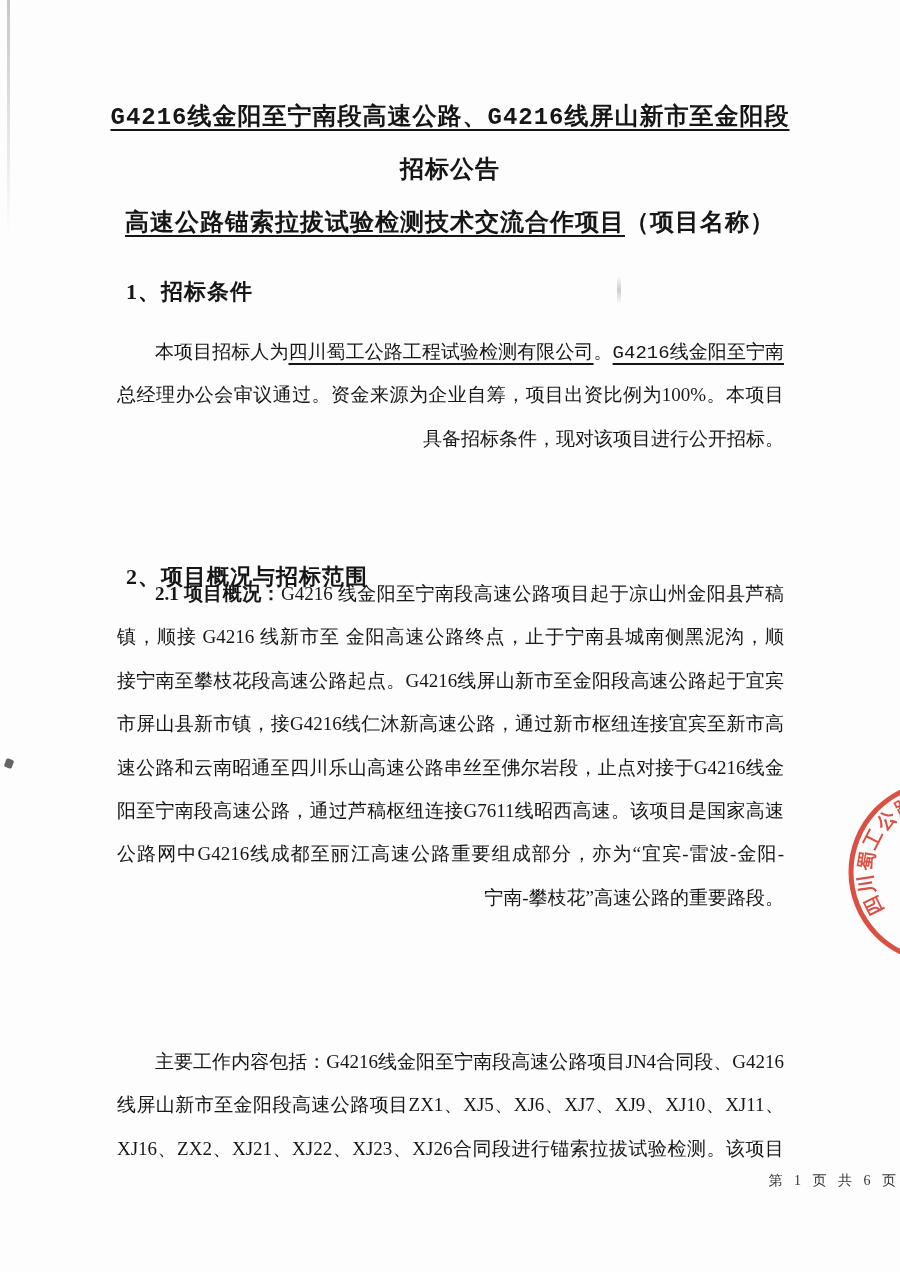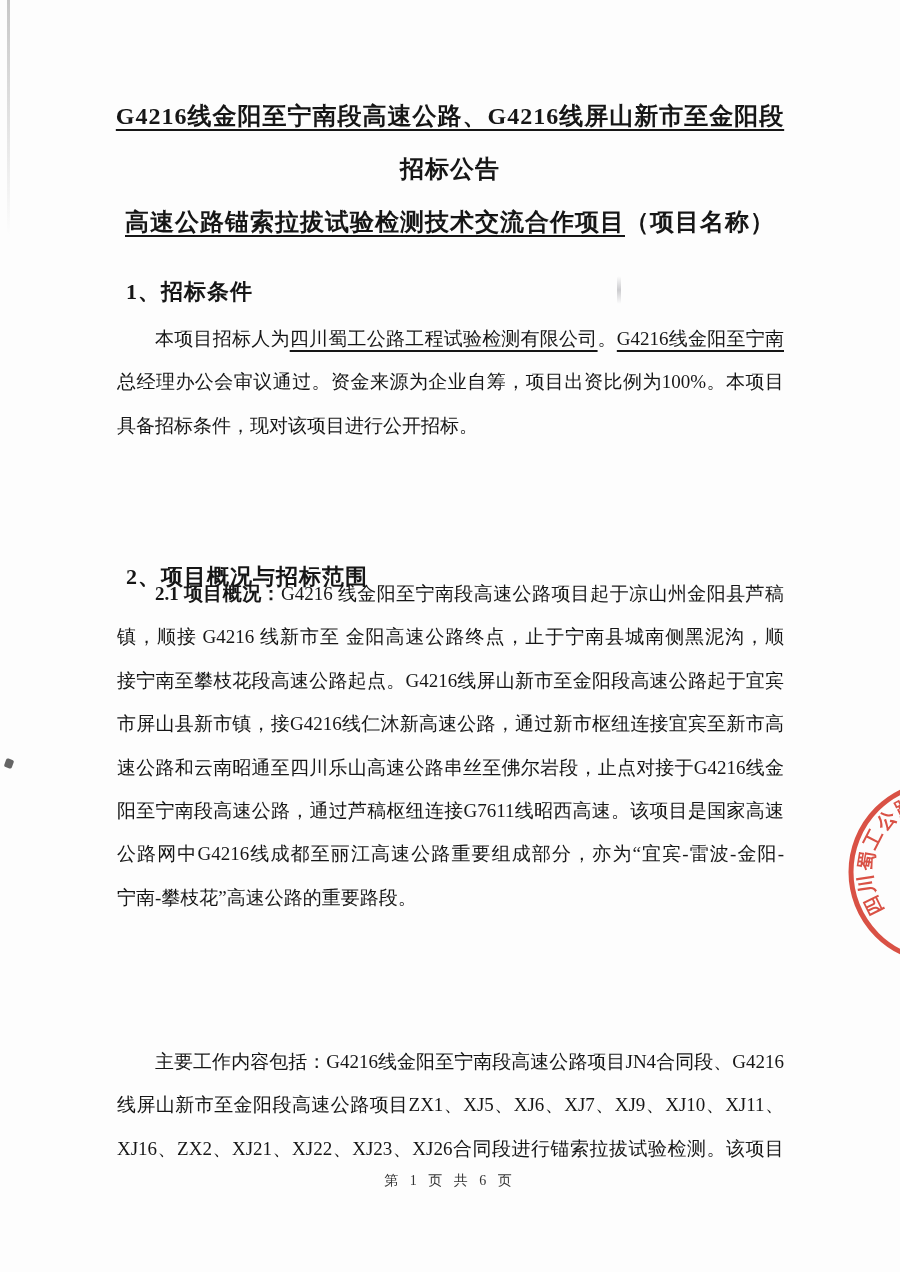--- a/index.html
+++ b/index.html
@@ -24,34 +24,34 @@
     position:absolute; left:126px;
     font-size:22px; font-weight:bold; line-height:44px; letter-spacing:1px;
   }
   #h1 { top:270px;text-align:center; }
   #h2 { top:555px; }
   
   .para {
     position:absolute; left:117px; width:667px;
     font-size:19px;
   }
-  .para .line { height:43.4px; line-height:43.4px; overflow:hidden; white-space:pre-wrap; }
+  .para .line { height:43.4px; line-height:43.4px; overflow:hidden; white-space:pre-wrap;text-align:right; }
   .line.fill { text-align:justify; text-align-last:justify; }
   .line.indent { text-indent:38px; }
-  #p1  { top:317px; }
+  #p1  { top:330px; }
   #p21 { top:572px; }
   #p22 { top:915px; }
   #p3  { top:1040px; }
   
-  .u { text-decoration:underline; text-underline-offset:5px; text-decoration-thickness:1.5px; }
+  .u { text-decoration:underline; text-underline-offset:5px; text-decoration-thickness:1.5px;font-family:Liberation Mono, monospace; }
   .b { font-weight:bold; }
   
   .footer {
     position:absolute; top:1172px; left:0; width:900px;
-    text-align:center; font-size:14px; letter-spacing:4px; color:#333;
+    text-align:right; font-size:14px; letter-spacing:4px; color:#333;
   }
   
   .seal { position:absolute; left:845px; top:777px; opacity:0.88; }
   
   .edge-line {
     position:absolute; left:7px; top:0; width:3px; height:235px;
     background:linear-gradient(#9a9a9a, rgba(170,170,170,0)); opacity:0.55;
   }
   .smudge {
     position:absolute; left:617px; top:276px; width:4px; height:28px;

